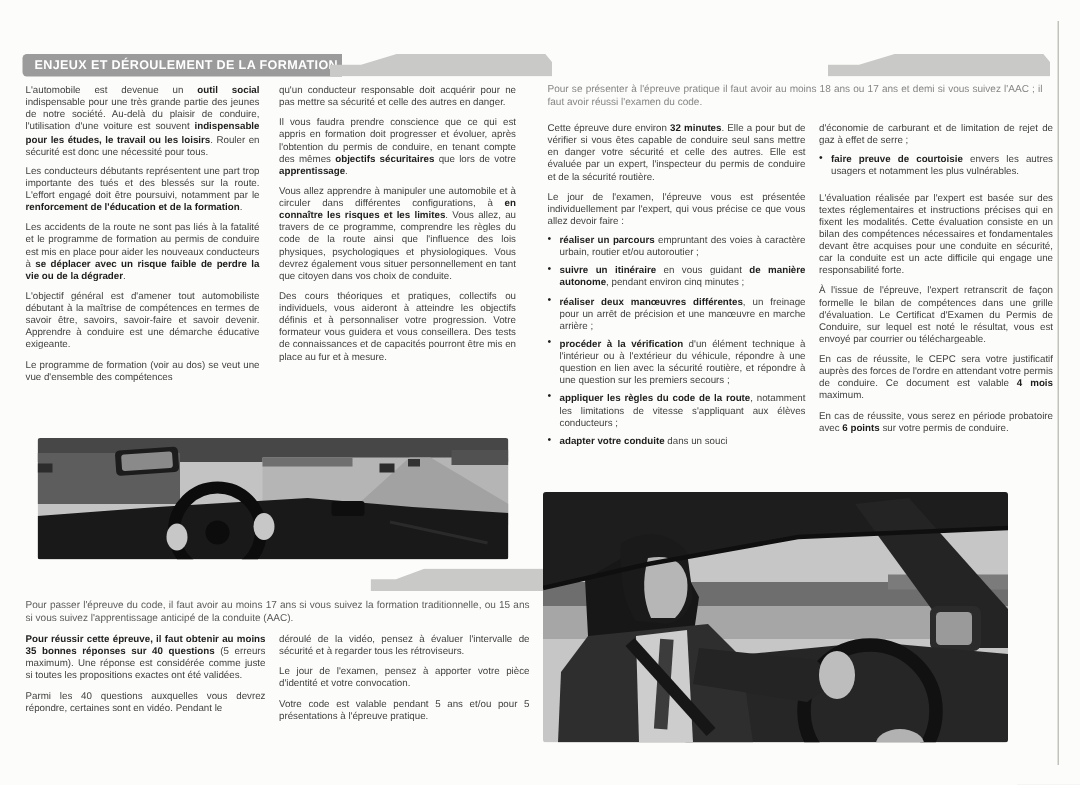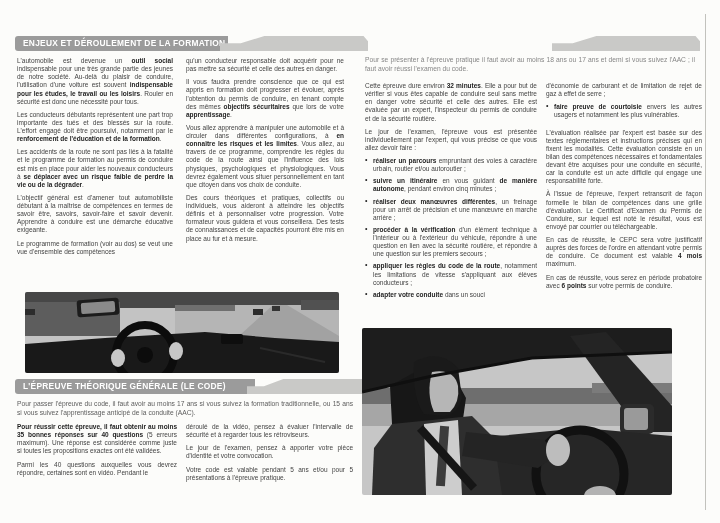--- a/index.html
+++ b/index.html
@@ -72,21 +72,20 @@
       <circle cx="120" cy="63" r="8" fill="#0c0c0c"></circle>
       <ellipse cx="93" cy="66" rx="7" ry="9" fill="#c7c7c7"></ellipse>
       <ellipse cx="151" cy="59" rx="7" ry="9" fill="#c7c7c7"></ellipse>
       <rect x="52" y="7" width="42" height="17" rx="3" fill="#1c1c1c" transform="rotate(-4 73 15)"></rect>
       <rect x="56" y="10" width="34" height="11" rx="2" fill="#8a8a8a" transform="rotate(-4 73 15)"></rect>
       <path d="M235 56 L300 70" stroke="#2a2a2a" stroke-width="2" fill="none"></path>
     </svg>
   </div>
 
   <div class="hd" style="left:15px;top:379px;width:338px;">
-    <div class="hd-bar" style="width:232px;">L'ÉPREUVE THÉORIQUE GÉNÉRALE (LE CODE)</div>
     <div class="hd-tail" style="left:232px;width:121px;"></div>
   </div>
 
   <div class="intro intro-mid" style="left:17px;top:400px;width:336px;">Pour passer l'épreuve du code, il faut avoir au moins 17 ans si vous suivez la formation traditionnelle, ou 15 ans si vous suivez l'apprentissage anticipé de la conduite (AAC).</div>
 
   <div class="col txt" style="left:17px;top:423px;width:160px;">
     <p><b>Pour réussir cette épreuve, il faut obtenir au moins 35 bonnes réponses sur 40 questions</b> (5 erreurs maximum). Une réponse est considérée comme juste si toutes les propositions exactes ont été validées.</p>
     <p>Parmi les 40 questions auxquelles vous devrez répondre, certaines sont en vidéo. Pendant le</p>
   </div>
 

